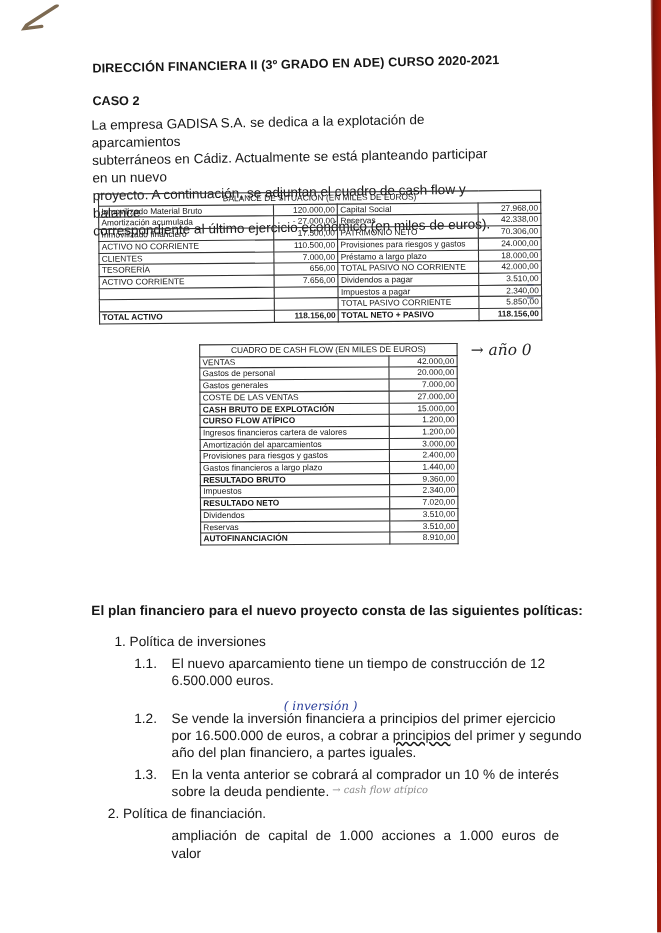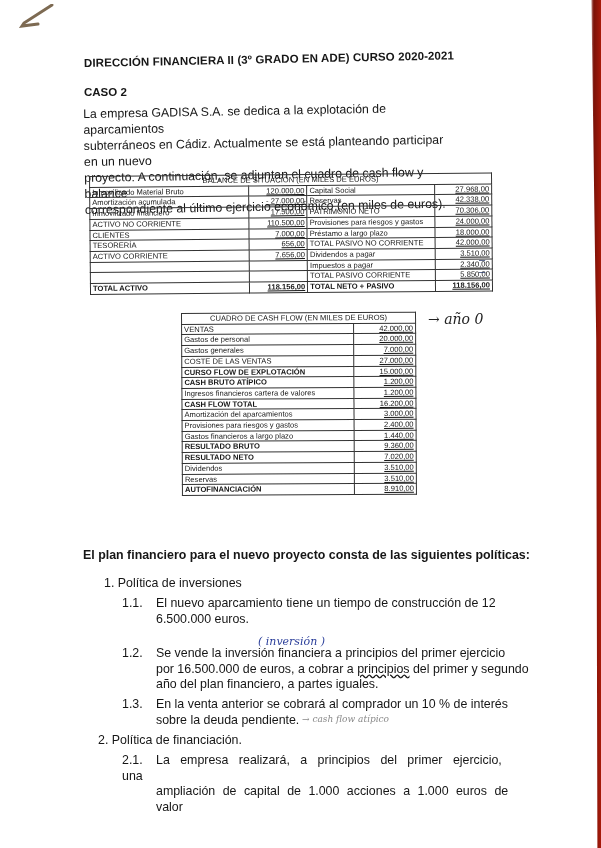--- a/index.html
+++ b/index.html
@@ -21,21 +21,21 @@
     position: absolute; left: 84px; top: 57px; font-size: 11.5px; font-weight: bold;
     transform: rotate(-1.2deg); transform-origin: left; letter-spacing: 0.1px;
   }
   .caso { position: absolute; left: 84px; top: 86px; font-size: 11.5px; font-weight: bold; text-align: center; }
   .intro {
     position: absolute; left: 83px; top: 106px; width: 370px; font-size: 12.3px; line-height: 16px;
     transform: rotate(-1deg); transform-origin: left top;
   }
   table.grid { border-collapse: collapse; position: absolute; font-size: 7.6px; }
   table.grid td { border: 1px solid #333; padding: 0 2px; height: 9.7px; line-height: 9.7px; white-space: nowrap; }
-  table.grid td.num { text-align: right; text-decoration: underline; }
+  table.grid td.num { text-align: right; }
   table.grid td.b { font-weight: bold; }
   table.grid td.hdr { text-align: center; }
   .balance { left: 89px; top: 176px; width: 403px; transform: rotate(-0.5deg); transform-origin: left top; }
   .cashflow { left: 181px; top: 313px; width: 235px; transform: rotate(-0.3deg); transform-origin: left top; }
   .balance td { height: 10px; line-height: 10px; }
   .cashflow td { height: 10.6px; line-height: 10.6px; }
   .tick-mark { position: absolute; font-size: 11px; color: #2a3a6a; }
   .hand {
     position: absolute; font-family: "DejaVu Serif", serif; font-style: italic; color: #222;
   }
@@ -166,50 +166,50 @@
         </tr>
     <tr>
           <td>Gastos generales</td>
           <td class="num">7.000,00</td>
         </tr>
     <tr>
           <td>COSTE DE LAS VENTAS</td>
           <td class="num">27.000,00</td>
         </tr>
     <tr>
-          <td class="b">CURSO FLOW DE EXPLOTACIÓN</td>
+          <td class="b">CASH BRUTO DE EXPLOTACIÓN</td>
           <td class="num">15.000,00</td>
         </tr>
     <tr>
-          <td class="b">CASH BRUTO ATÍPICO</td>
+          <td class="b">CURSO FLOW ATÍPICO</td>
           <td class="num">1.200,00</td>
         </tr>
     <tr>
           <td>Ingresos financieros cartera de valores</td>
           <td class="num">1.200,00</td>
         </tr>
     <tr>
-          <td class="b">CASH FLOW TOTAL</td>
-          <td class="num">16.200,00</td>
-        </tr>
-    <tr>
           <td>Amortización del aparcamientos</td>
           <td class="num">3.000,00</td>
         </tr>
     <tr>
           <td>Provisiones para riesgos y gastos</td>
           <td class="num">2.400,00</td>
         </tr>
     <tr>
           <td>Gastos financieros a largo plazo</td>
           <td class="num">1.440,00</td>
         </tr>
     <tr>
           <td class="b">RESULTADO BRUTO</td>
           <td class="num">9.360,00</td>
+        </tr>
+    <tr>
+          <td>Impuestos</td>
+          <td class="num">2.340,00</td>
         </tr>
     <tr>
           <td class="b">RESULTADO NETO</td>
           <td class="num">7.020,00</td>
         </tr>
     <tr>
           <td>Dividendos</td>
           <td class="num">3.510,00</td>
         </tr>
     <tr>
@@ -243,17 +243,16 @@
 
   <div class="body-text lvl2" style="top:697px;">
     <div><span class="num">1.3.</span><span>En la venta anterior se cobrará al comprador un 10 % de interés</span></div>
     <div class="cont">sobre la deuda pendiente.</div>
   </div>
   <span class="hand pencil-gray" style="left:302px;top:714px;font-size:9px;">→ cash flow atípico</span>
 
   <div class="body-text" style="left:98px;top:733px;">2.  Política de financiación.</div>
 
   <div class="body-text lvl2" style="top:753px;">
-    <div><span class="num">2.1.</span><span style="word-spacing:7px">La empresa realizará, a principios del primer ejercicio, una</span></div>
     <div class="cont" style="word-spacing:4px">ampliación de capital de 1.000 acciones a 1.000 euros de valor</div>
   </div>
 
 </div>
 
 </body></html>

